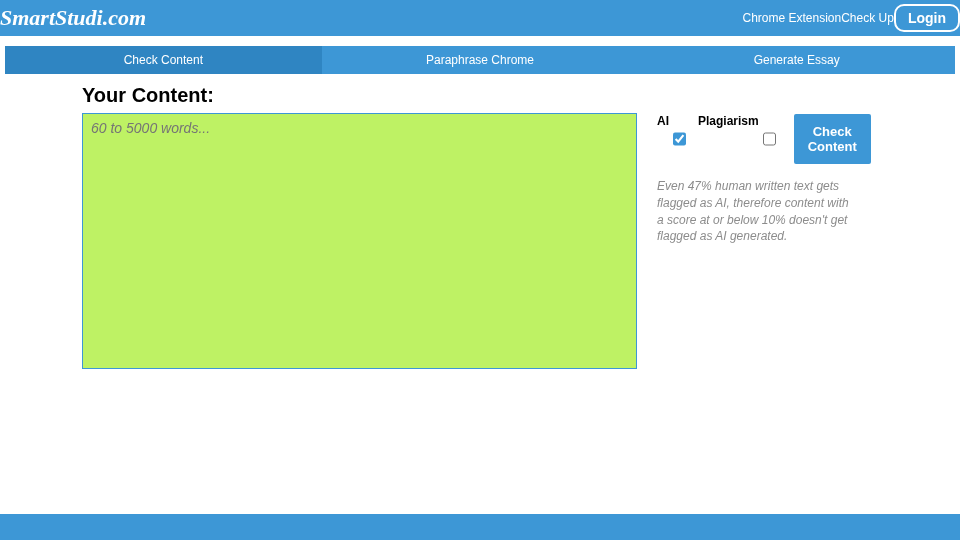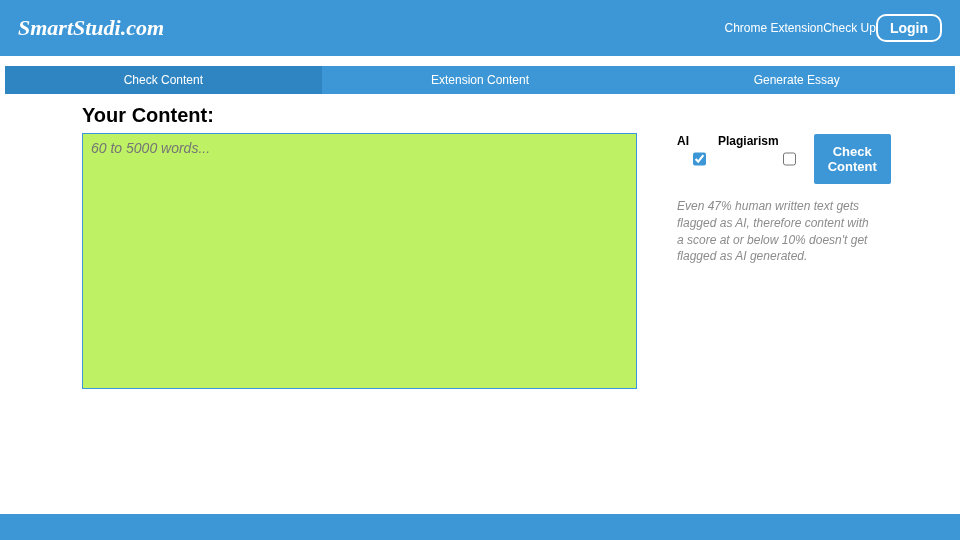--- a/index.html
+++ b/index.html
@@ -1,28 +1,28 @@
 <!DOCTYPE html>
 <html><head>
   <meta charset="utf-8">
   <style>
     * { margin: 0; padding: 0; box-sizing: border-box; }
     body { font-family: Arial, Helvetica, sans-serif; background: #fff; width: 960px; height: 540px; overflow: hidden; position: relative; }
     
-    .header { background: #3d97d6; height: 56px; display: flex; align-items: center; justify-content: space-between; padding: 0 18px; }
+    .header { background: #3d97d6; height: 36px; display: flex; align-items: center; justify-content: space-between; padding: 0 0; }
     .logo { font-family: Georgia, serif; font-style: italic; font-weight: bold; font-size: 22px; color: #fff; }
     .header-right { display: flex; align-items: center; }
     .header-link { color: #fff; font-size: 12px; cursor: pointer; text-decoration: none; }
     .login-btn { border: 2px solid #fff; border-radius: 10px; padding: 4px 12px; color: #fff; font-size: 14px; font-weight: bold; cursor: pointer; background: transparent; }
     
     .tabs { display: flex; margin: 10px 5px 0 5px; }
     .tab { flex: 1; text-align: center; padding: 7px 0; font-size: 12px; color: #fff; cursor: pointer; background: #3d97d6; }
     .tab.active { background: #2f85c2; }
     
-    .main { display: flex; padding: 10px 5px 0 82px; gap: 40px; }
+    .main { display: flex; padding: 10px 5px 0 82px; gap: 20px; }
     .left-col { flex: 0 0 555px; }
     .content-label { font-size: 20px; font-weight: bold; margin-bottom: 6px; }
     .textarea { width: 555px; height: 256px; border: 1px solid #3d97d6; background: #bef264; padding: 6px 8px; font-size: 14px; font-style: italic; color: #808080; resize: none; outline: none; font-family: Arial, Helvetica, sans-serif; }
     
     .right-col { flex: 0 0 200px; padding-top: 30px; }
     .controls-row { display: flex; gap: 4px; flex-wrap: nowrap; }
     .ctrl-label { font-size: 12px; font-weight: bold; }
     .controls-row input[type="checkbox"] { margin-right: 8px; accent-color: #3d97d6; }
     .check-btn { background: #3d97d6; color: #fff; border: none; padding: 10px 14px; font-size: 13px; font-weight: bold; cursor: pointer; margin-left: 6px; border-radius: 2px; }
     .note { font-size: 12px; font-style: italic; color: #8c8c8c; margin-top: 14px; line-height: 1.4; max-width: 200px; }
@@ -36,21 +36,21 @@
   <div class="logo">SmartStudi.com</div>
   <div class="header-right">
     <a class="header-link">Chrome Extension</a>
     <a class="header-link">Check Up</a>
     <button class="login-btn">Login</button>
   </div>
 </div>
 
 <div class="tabs">
   <div class="tab active">Check Content</div>
-  <div class="tab">Extension Content</div>
+  <div class="tab">Paraphrase Chrome</div>
   <div class="tab">Generate Essay</div>
 </div>
 
 <div class="main">
   <div class="left-col">
     <div class="content-label">Your Content:</div>
     <textarea class="textarea" placeholder="60 to 5000 words..." style=""></textarea>
   </div>
   <div class="right-col">
     <div class="controls-row">

